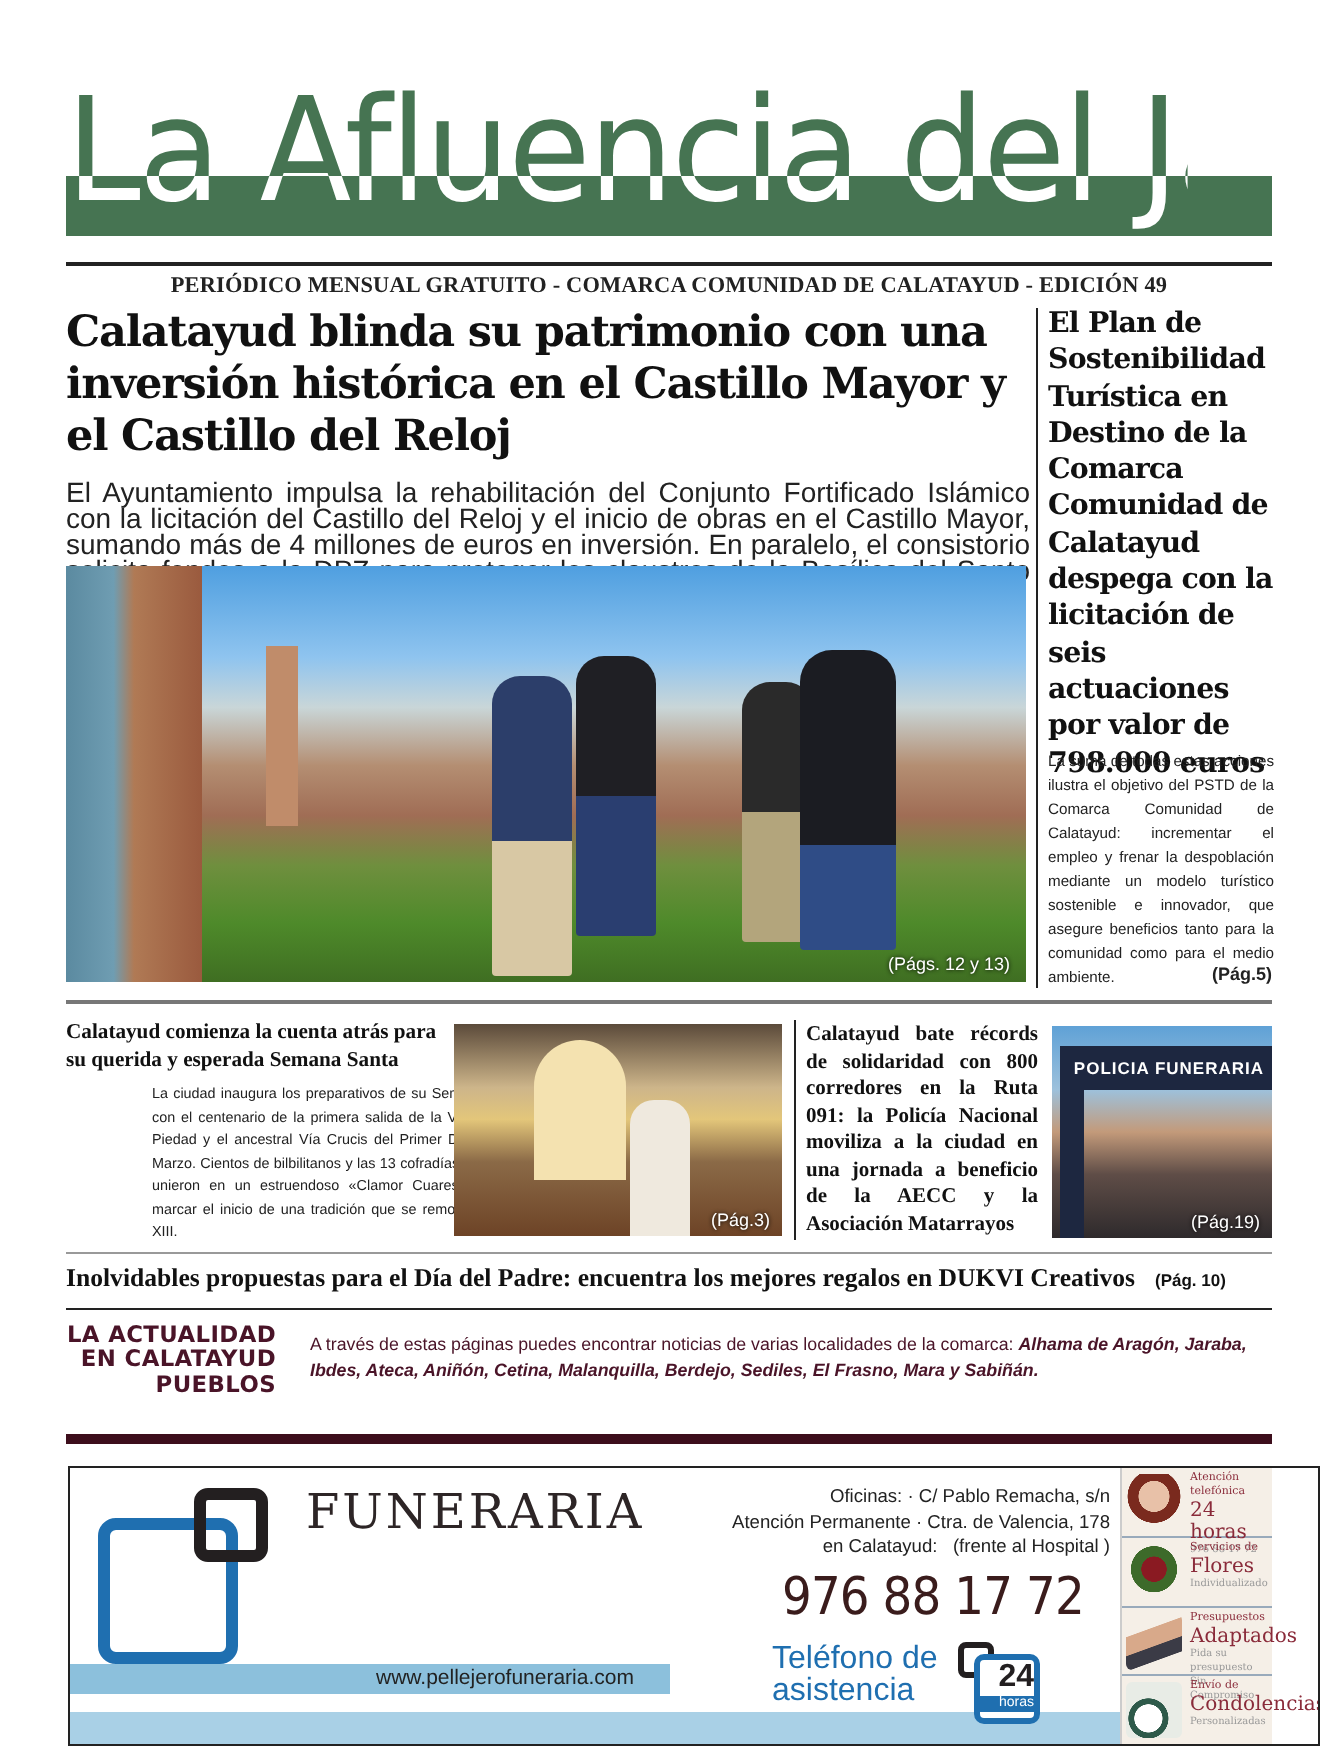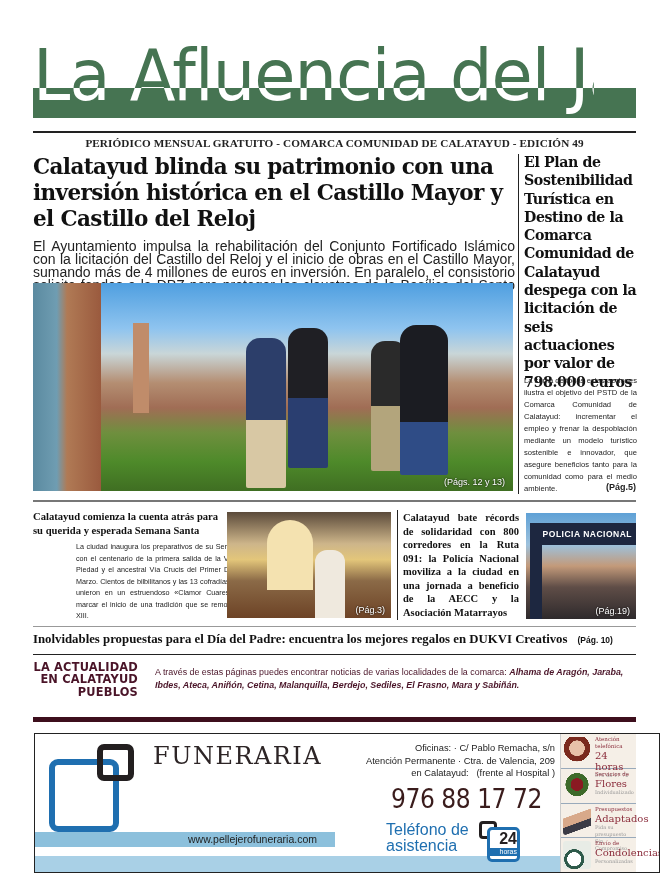--- a/index.html
+++ b/index.html
@@ -132,21 +132,21 @@
 <p class="s1-body">La ciudad inaugura los preparativos de su Semana Santa con el centenario de la primera salida de la Virgen de la Piedad y el ancestral Vía Crucis del Primer Domingo de Marzo. Cientos de bilbilitanos y las 13 cofradías locales se unieron en un estruendoso «Clamor Cuaresmal» para marcar el inicio de una tradición que se remonta al siglo XIII.</p>
 <div class="s1-photo">
   <div class="arch"></div>
   <div class="priest"></div>
   <span class="caption" style="right:6px; bottom:3px;">(Pág.3)</span>
 </div>
 <div class="vrule-s2"></div>
 
 <h3 class="s2-title">Calatayud bate récords de solidaridad con 800 corredores en la Ruta 091: la Policía Nacional moviliza a la ciudad en una jornada a beneficio de la AECC y la Asociación Matarrayos</h3>
 <div class="s2-photo">
-  <div class="banner">POLICIA NACIONAL</div>
+  <div class="banner">POLICIA FUNERARIA</div>
   <div class="post"></div>
   <span class="caption" style="right:6px; bottom:3px;">(Pág.19)</span>
 </div>
 
 <div class="hrule-s3a"></div>
 <div class="s3-line">
   <span>Inolvidables propuestas para el Día del Padre: encuentra los mejores regalos en DUKVI Creativos</span><span class="pg">(Pág. 10)</span>
 </div>
 <div class="hrule-s3b"></div>
 
@@ -159,21 +159,21 @@
 <div class="maroon-bar"></div>
 
 <div class="ad">
   <div class="ad-bluebar"></div>
   <div class="ad-bluebar2"></div>
   <div class="ad-sq-blue"></div>
   <div class="ad-sq-dark"></div>
   <div class="ad-fun">FUNERARIA</div>
   <div class="ad-url">www.pellejerofuneraria.com</div>
   <div class="ad-addr">Oficinas: · C/ Pablo Remacha, s/n
-Atención Permanente · Ctra. de Valencia, 209
+Atención Permanente · Ctra. de Valencia, 178
 en Calatayud:   (frente al Hospital )</div>
   <div class="ad-phone">976 88 17 72</div>
   <div class="ad-tel">
     <div>Teléfono de</div>
     <div>asistencia</div>
   </div>
   <div class="ad-24-dark"></div>
   <div class="ad-24">
     <span class="n">24</span>
     <span class="h">horas</span>

